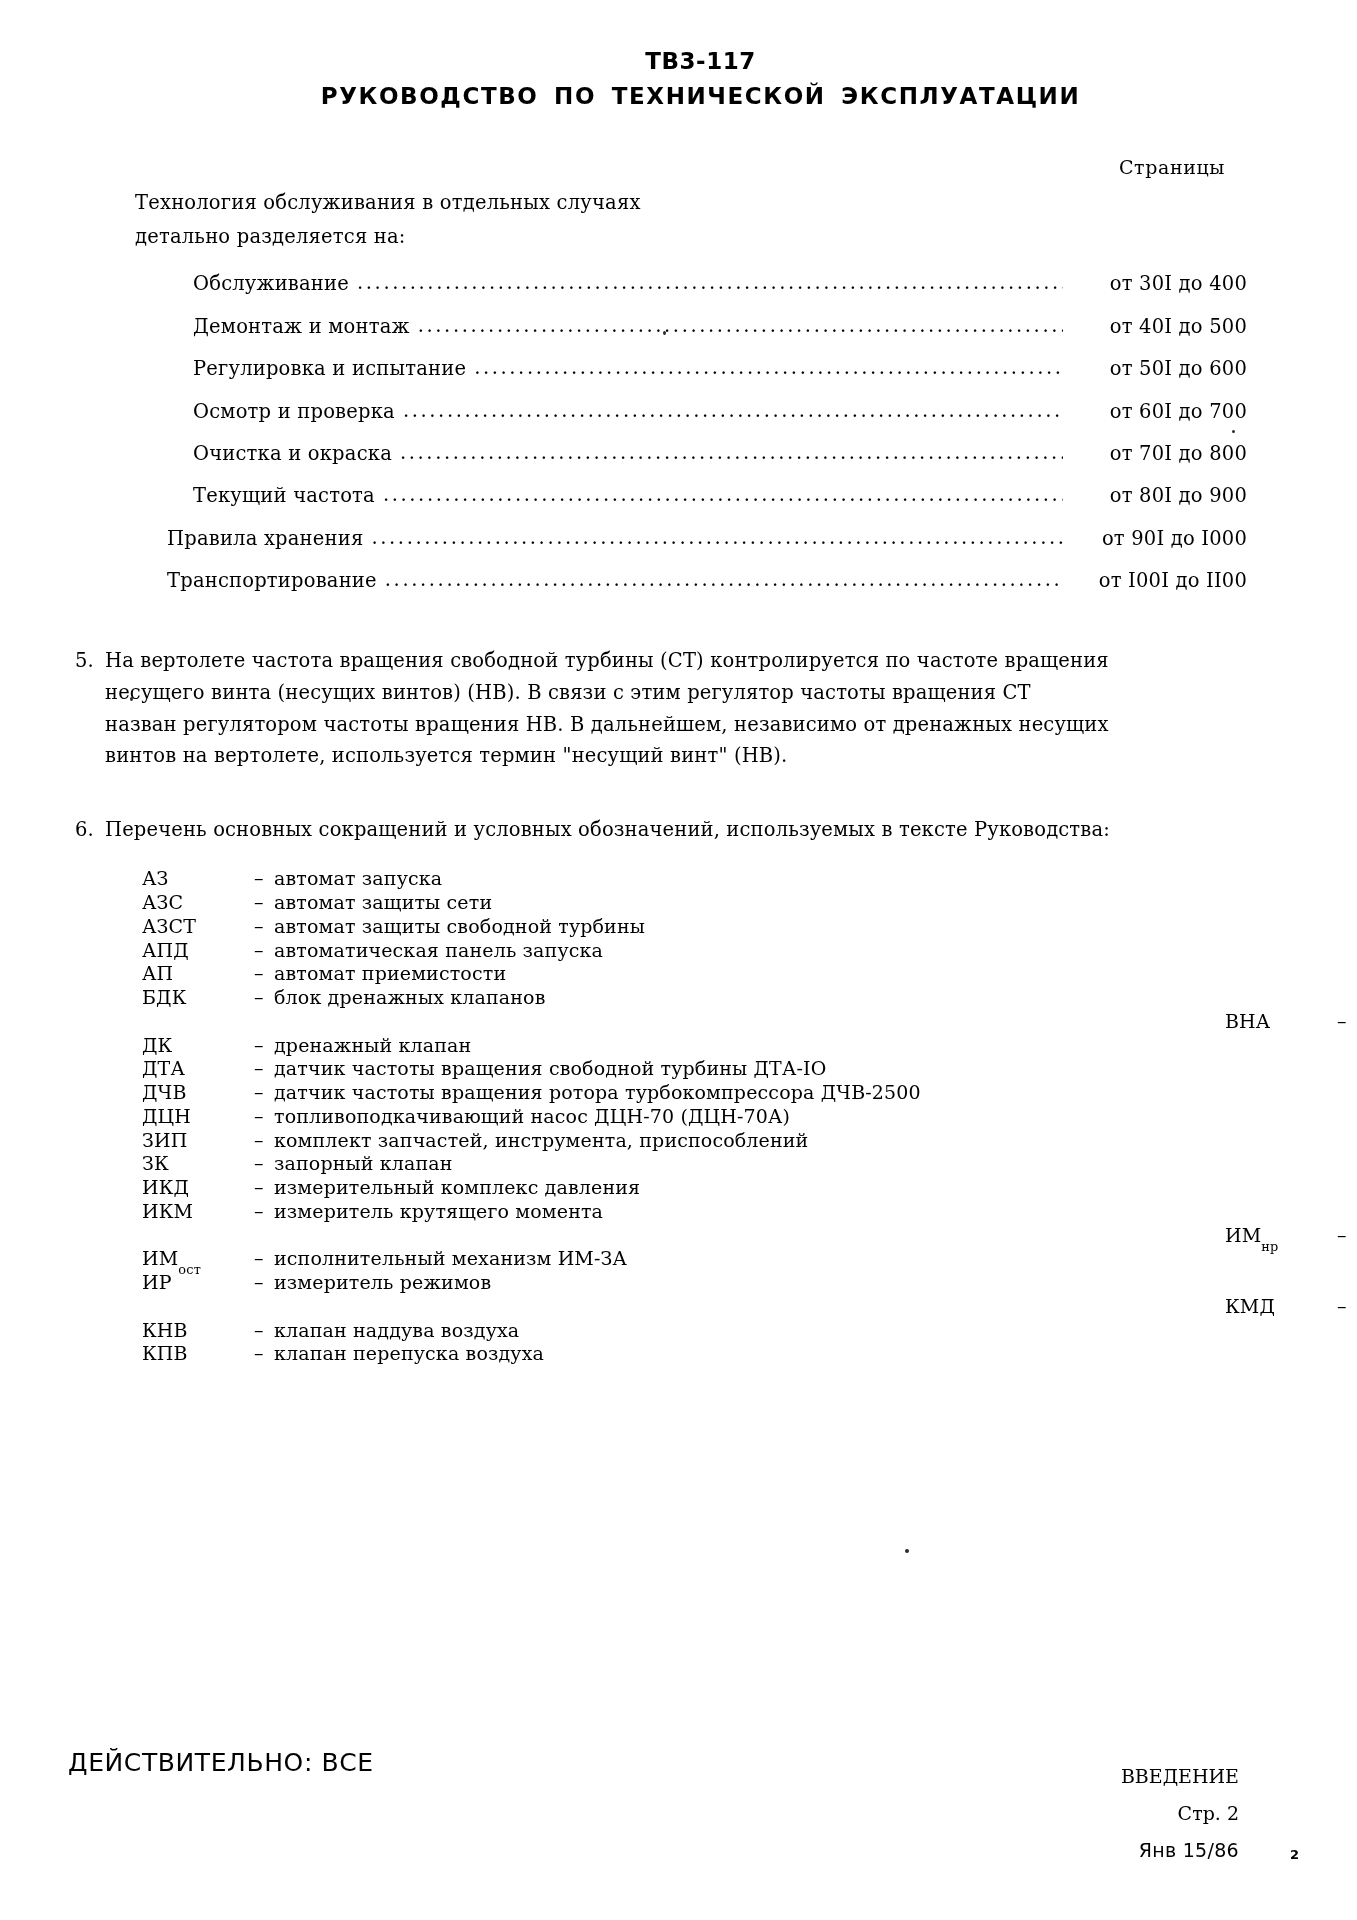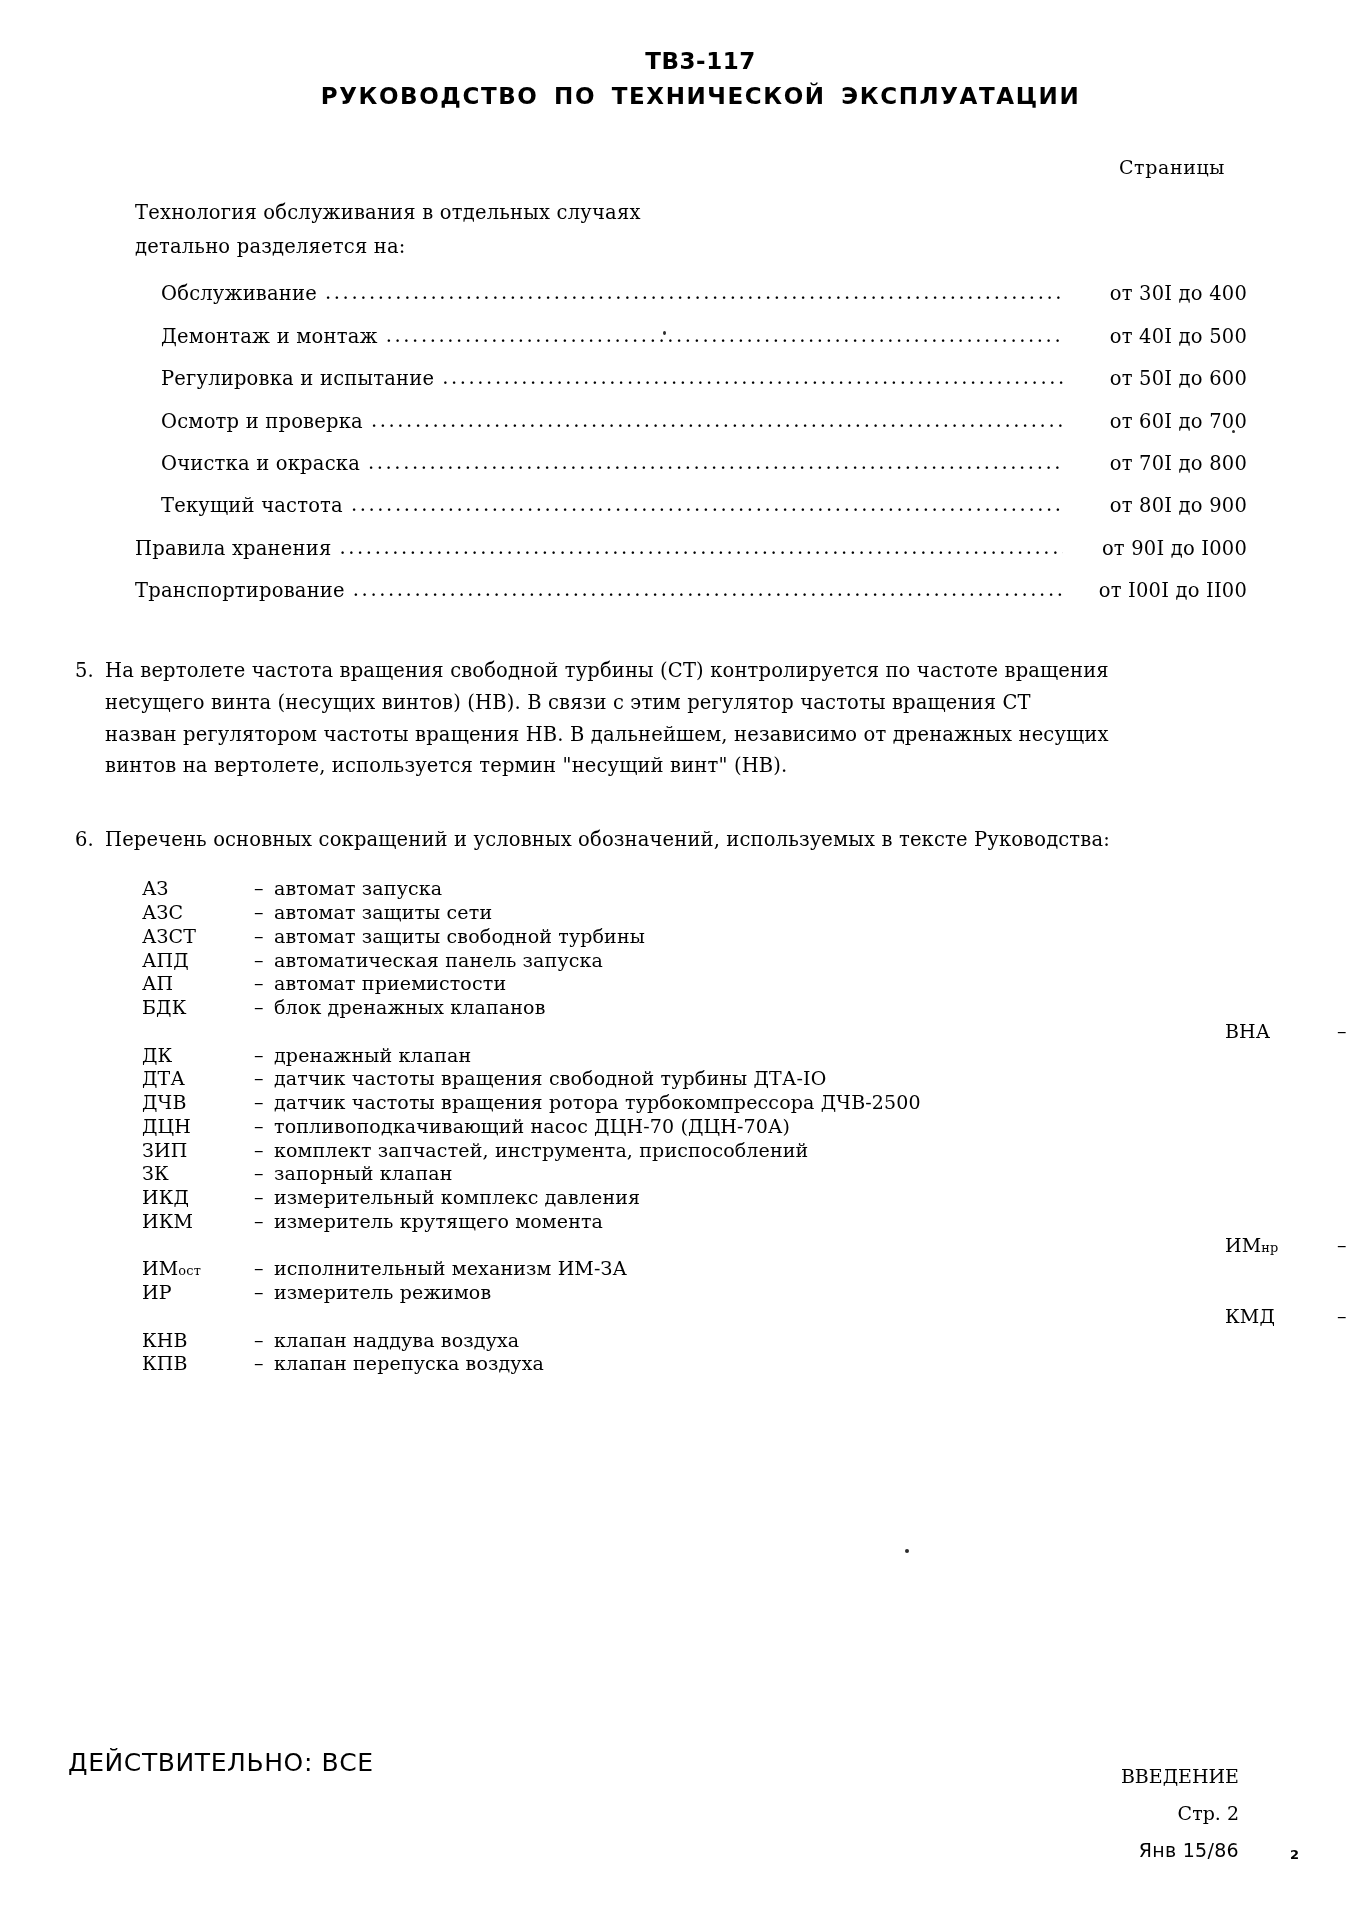--- a/index.html
+++ b/index.html
@@ -50,37 +50,38 @@
     padding: 0 110px 0 135px;
   }
   .pages-label {
     text-align: right;
     font-family: "DejaVu Serif", serif;
     font-size: 19px;
     letter-spacing: 0.6px;
     padding-right: 22px;
   }
   .toc-intro {
-    margin-top: 18px;
+    margin-top: 8px;
     font-size: 19.5px;
     line-height: 1.75;
     letter-spacing: 0.2px;
   }
   .toc-intro div { white-space: pre; }
 
   .toc-list {
     margin-top: 10px;
   }
   .toc-row {
     display: flex;
     align-items: flex-end;
     font-size: 19.5px;
     line-height: 1.25;
     margin-top: 18px;
     letter-spacing: 0.2px;
+    margin-left: 32px;
   }
   .toc-row.indent { padding-left: 26px; }
   .toc-name { white-space: pre; flex: 0 0 auto; }
   .toc-dots {
     flex: 1 1 auto;
     overflow: hidden;
     white-space: nowrap;
     margin: 0 6px 0 8px;
     letter-spacing: 2.6px;
     font-size: 19.5px;
@@ -128,21 +129,21 @@
   .abbr-key {
     flex: 0 0 auto;
     width: 112px;
     white-space: pre;
     position: relative;
   }
   .abbr-key sub {
     font-size: 0.68em;
     vertical-align: baseline;
     position: relative;
-    top: 0;
+    top: 9px;
     left: 0px;
   }
   .abbr-dash {
     flex: 0 0 auto;
     width: 20px;
   }
   .abbr-val {
     flex: 1 1 auto;
     white-space: pre;
   }

